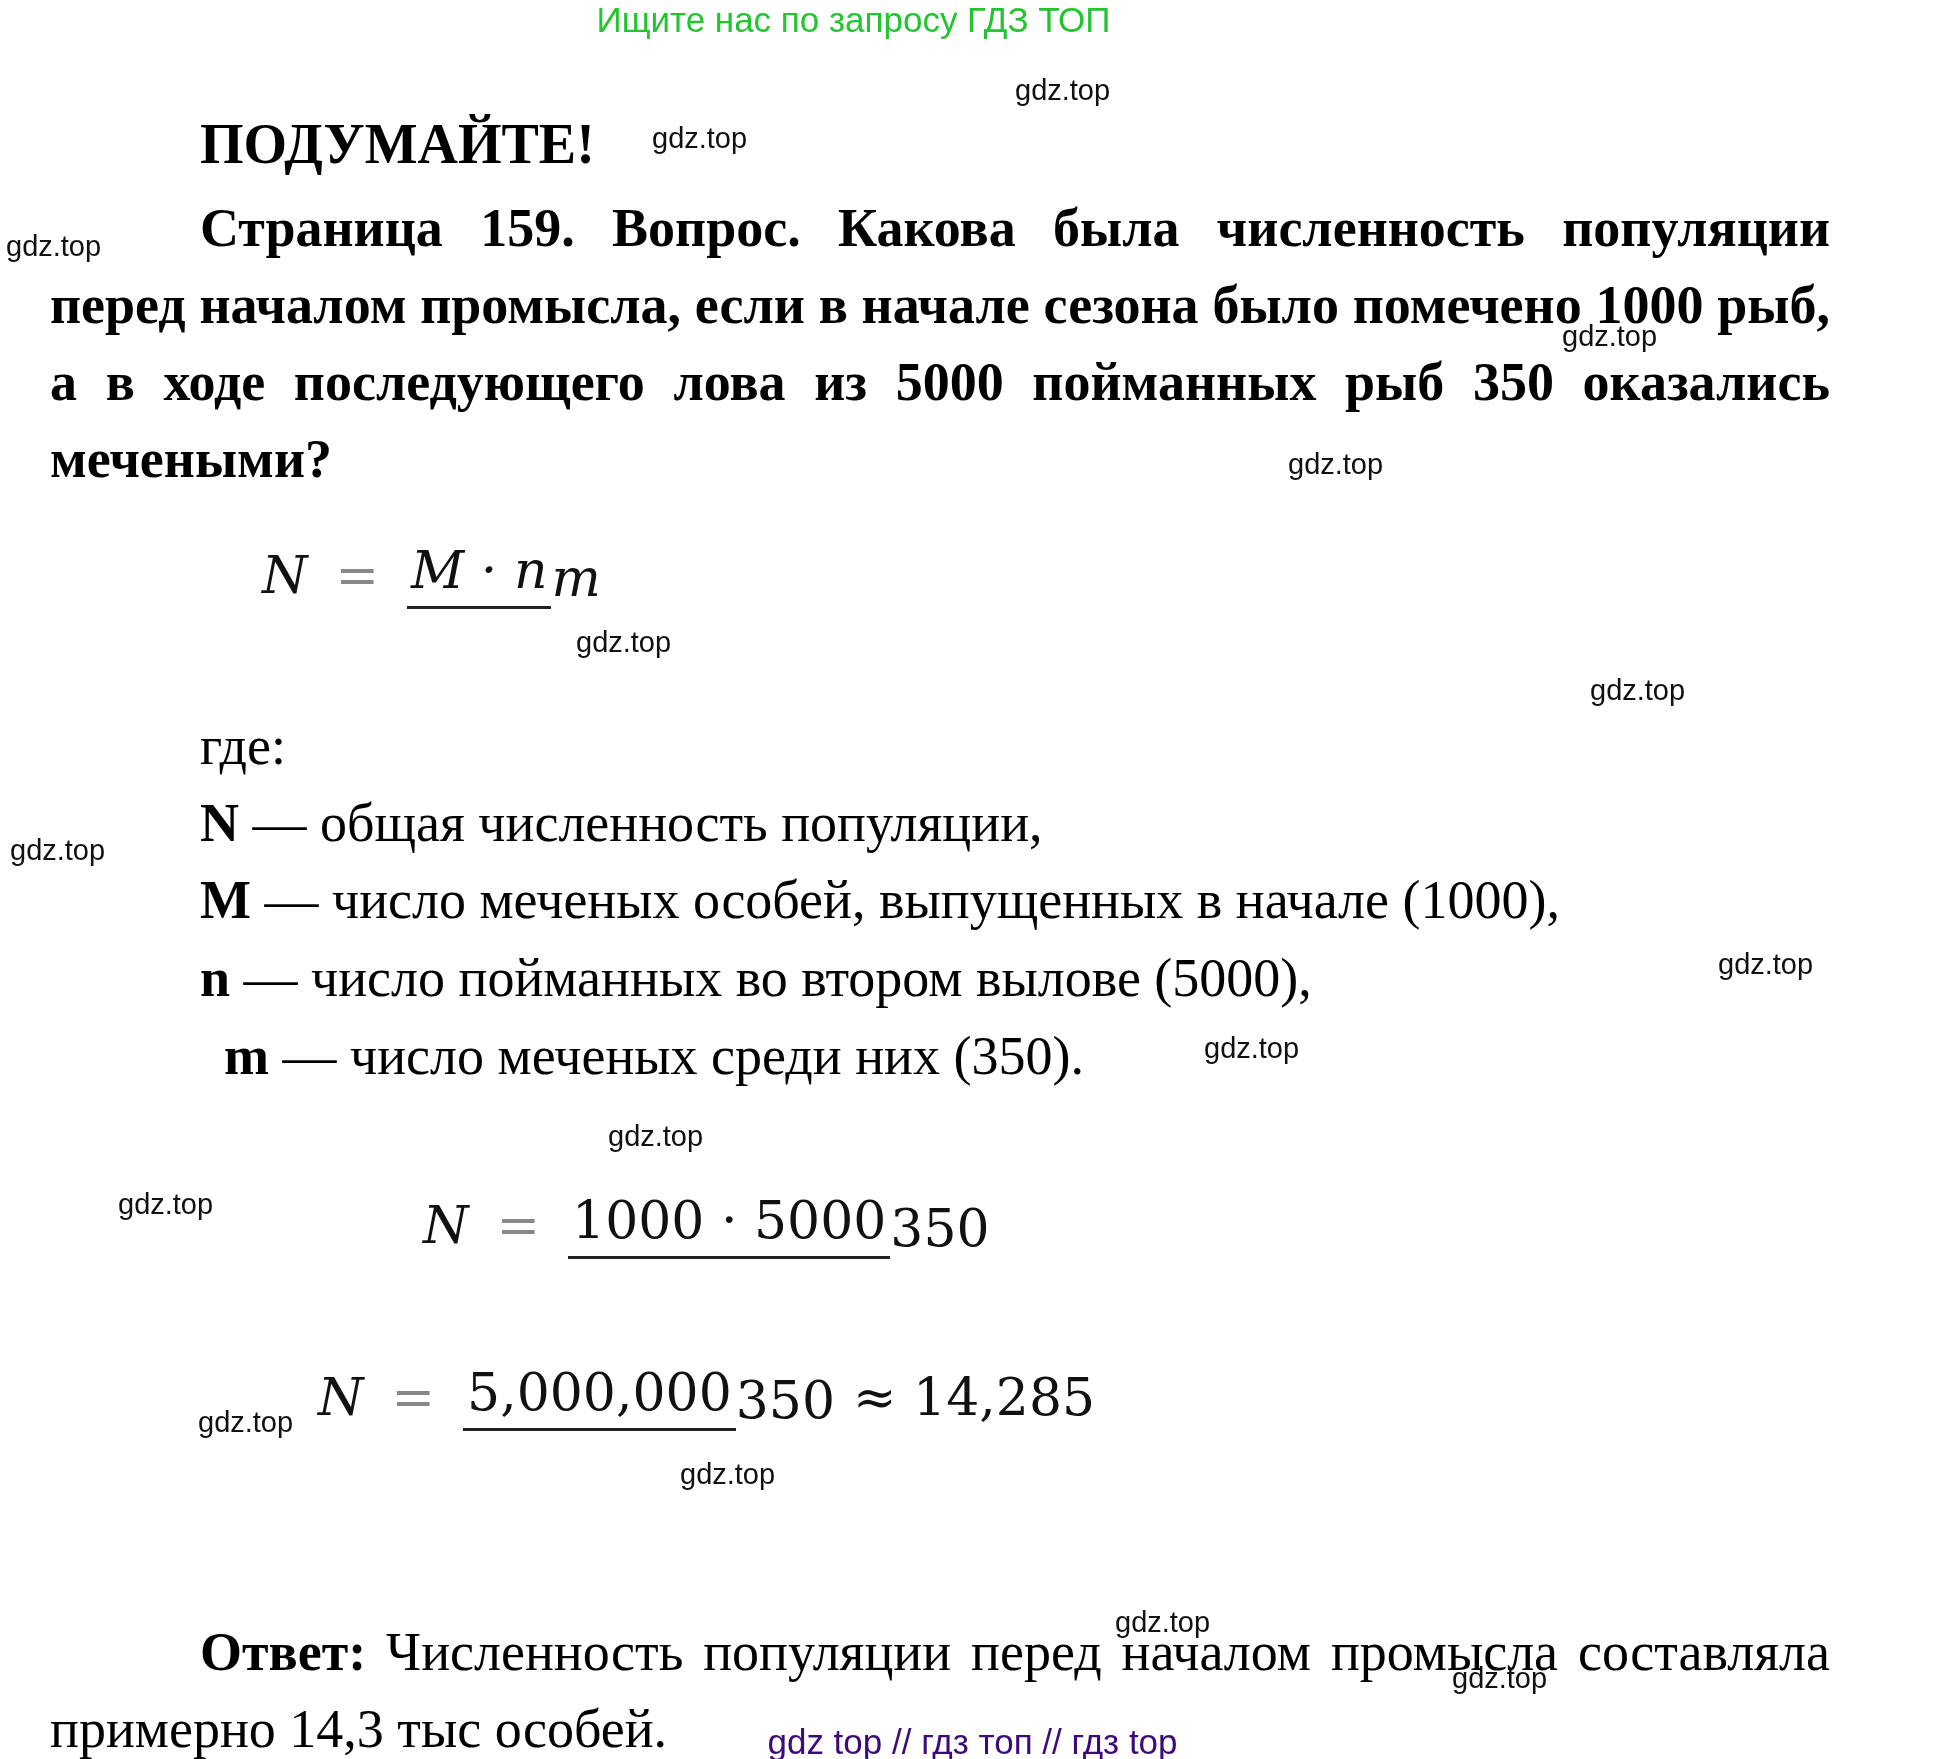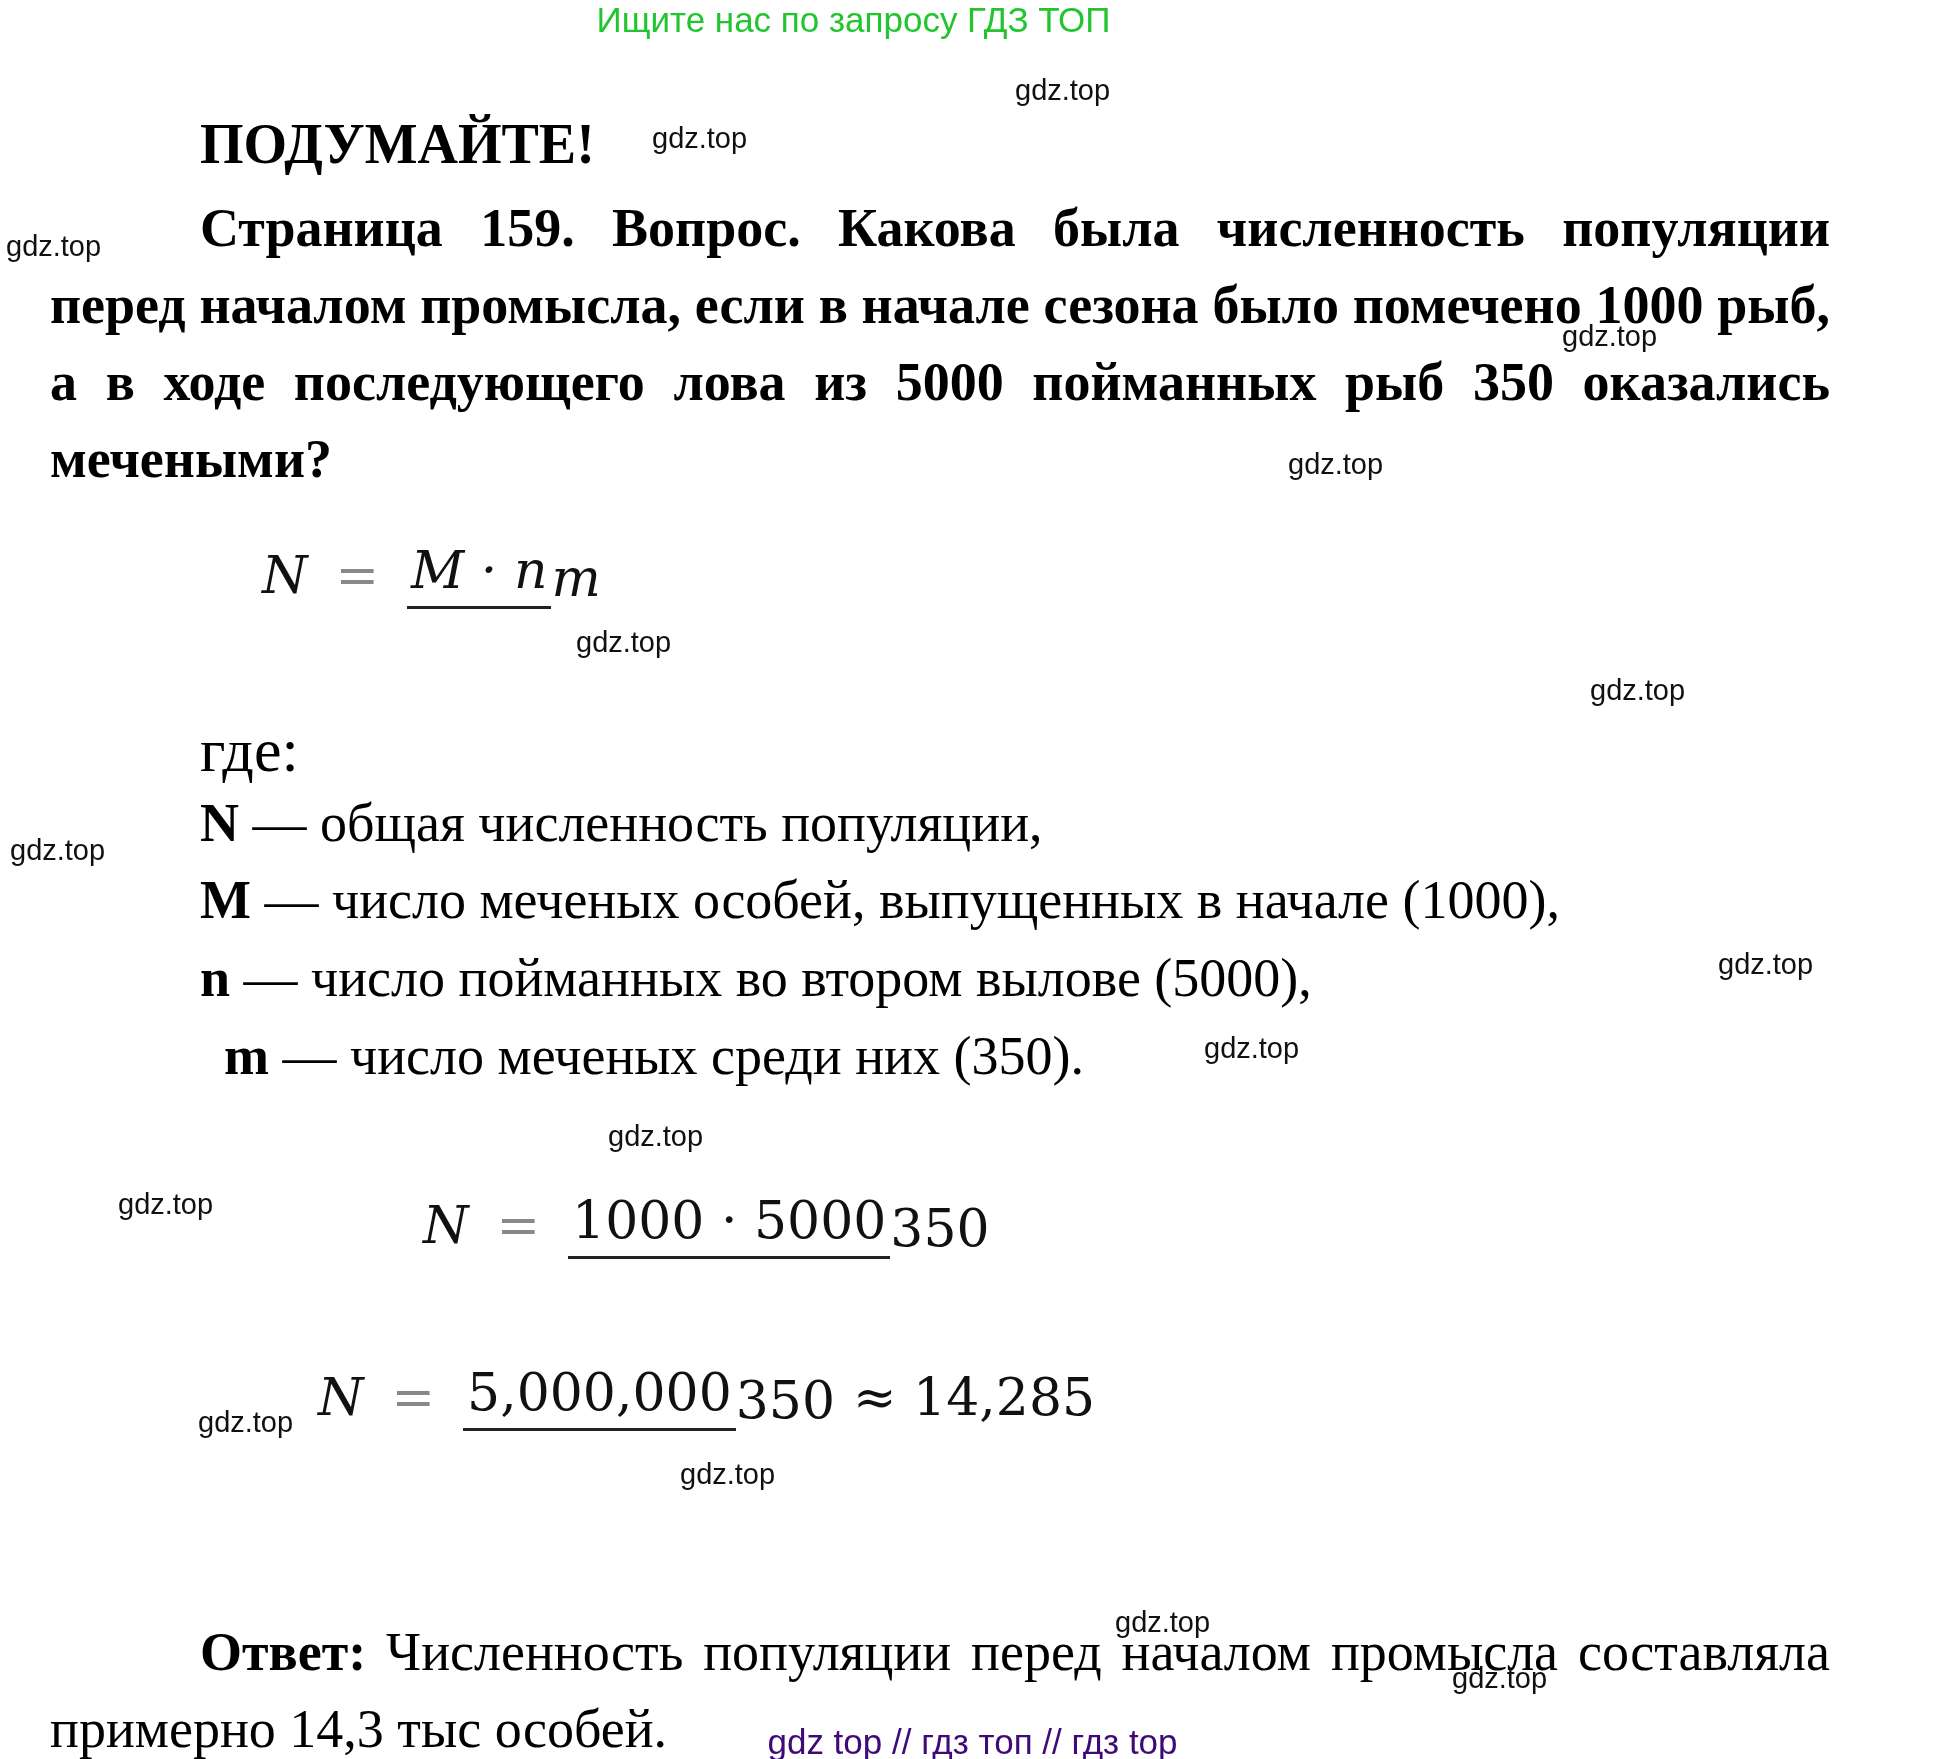--- a/index.html
+++ b/index.html
@@ -9,21 +9,21 @@
   .top-banner { position:absolute; left:0; width:1707px; top:0; text-align:center; font-family:"Liberation Sans", sans-serif; font-size:35px; color:#22c52f; line-height:40px; }
   .bottom-banner { position:absolute; left:0; width:1945px; top:1722px; text-align:center; font-family:"Liberation Sans", sans-serif; font-size:35px; color:#3d0a78; line-height:40px; }
   .heading { font-weight:bold; font-size:56px; left:200px; top:112px; }
   .question { position:absolute; left:50px; top:190px; width:1780px; font-weight:bold; font-size:54px; line-height:77px; text-align:justify; text-indent:150px; }
   .formula { position:absolute; font-family:"DejaVu Serif", serif; font-size:52px; display:flex; align-items:center; color:#111; }
   .formula .var { font-style:italic; }
   .formula .eq { color:#888; margin:0 28px; }
   .frac { display:inline-flex; flex-direction:row; align-items:center; }
   .frac .num { padding:0 4px 6px 4px; border-bottom:3px solid #222; }
   .frac .den { padding-top:6px; }
-  .where { font-size:62px; left:200px; top:715px; }
+  .where { font-size:54px; left:200px; top:715px; }
   .def { position:absolute; left:200px; font-size:54px; white-space:nowrap; }
   .def b { font-weight:bold; }
   .answer { position:absolute; left:50px; top:1614px; width:1780px; font-size:54px; line-height:77px; text-align:justify; text-indent:150px; }
   .answer b { font-weight:bold; }
 </style>
 </head>
 <body>
 
 <div class="top-banner">Ищите нас по запросу ГДЗ ТОП</div>
 

